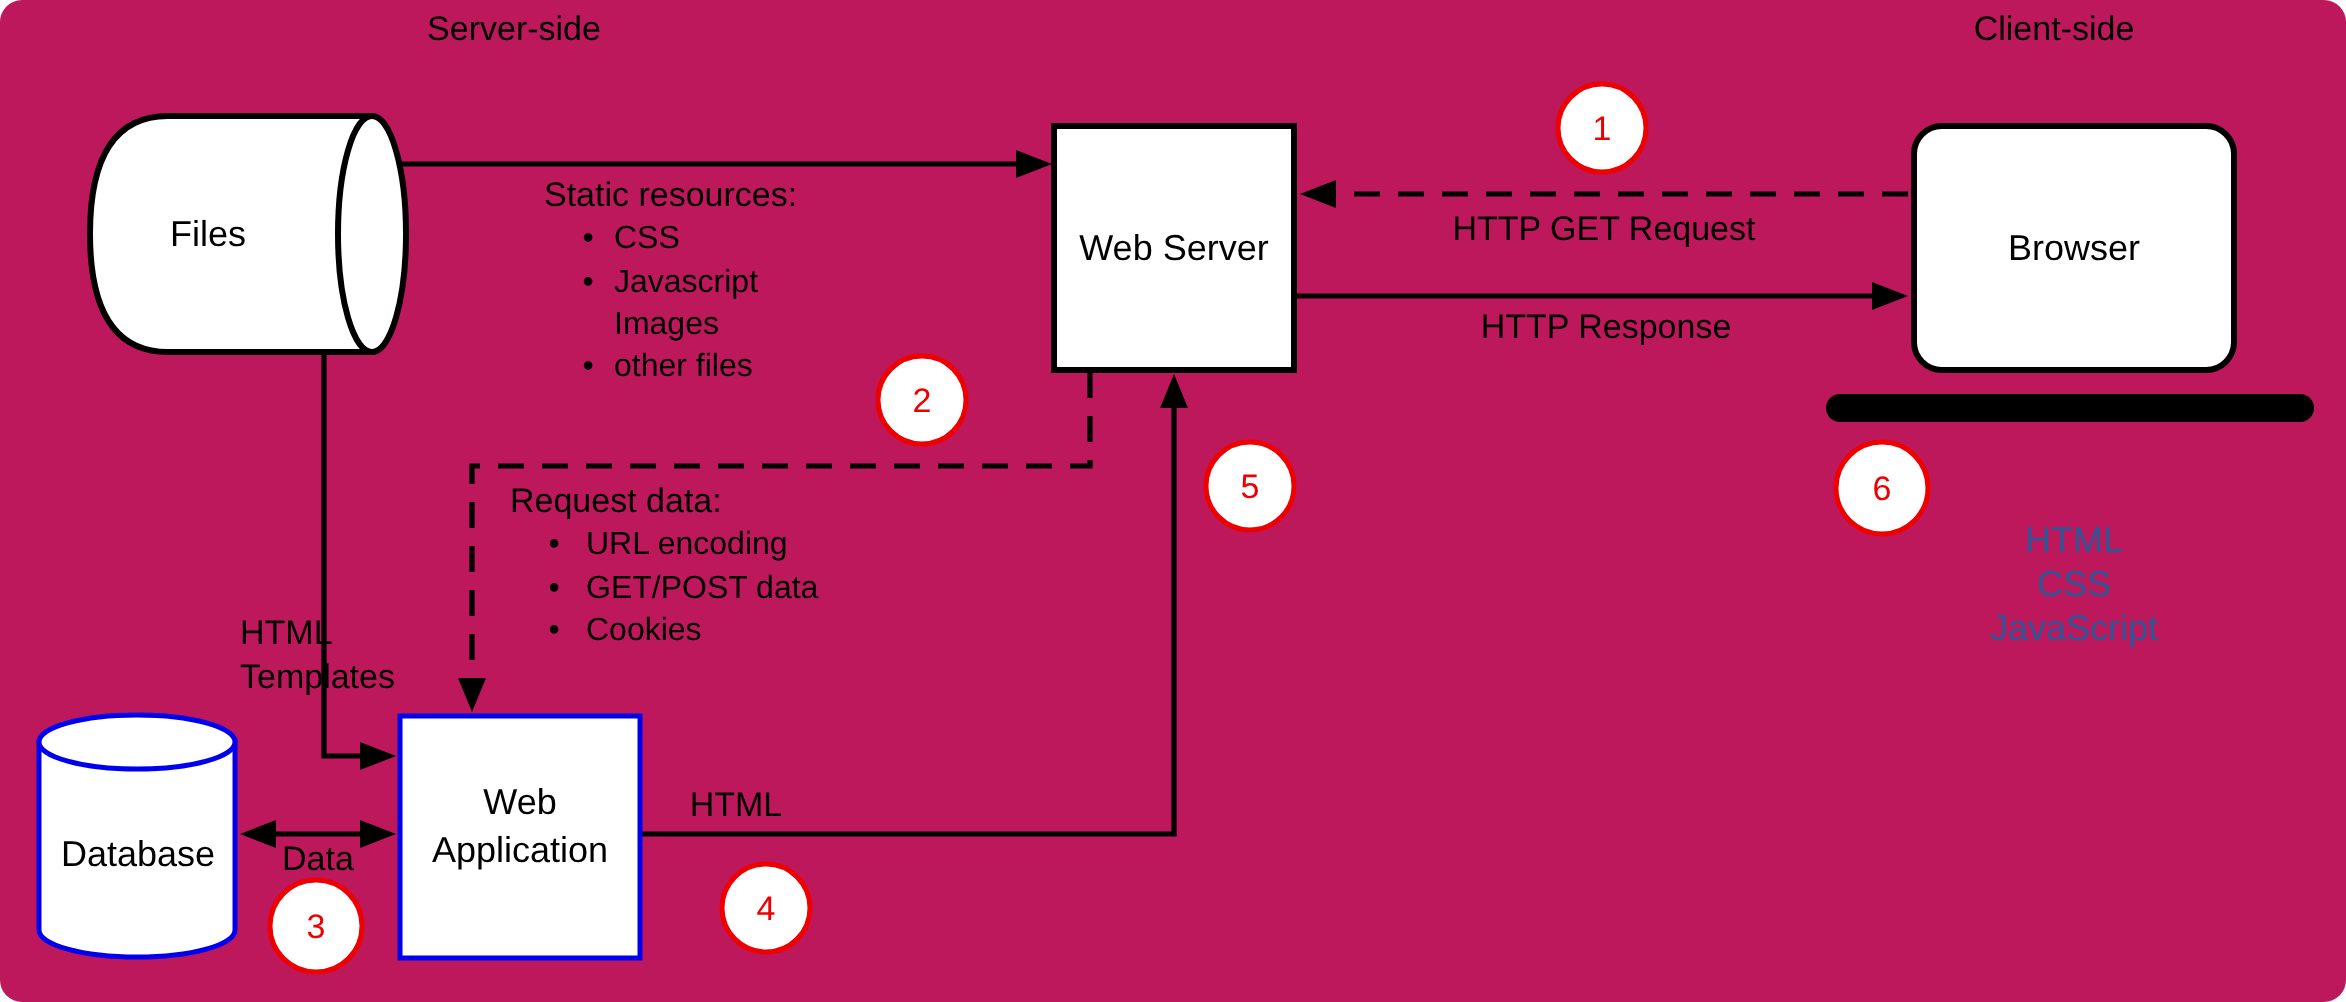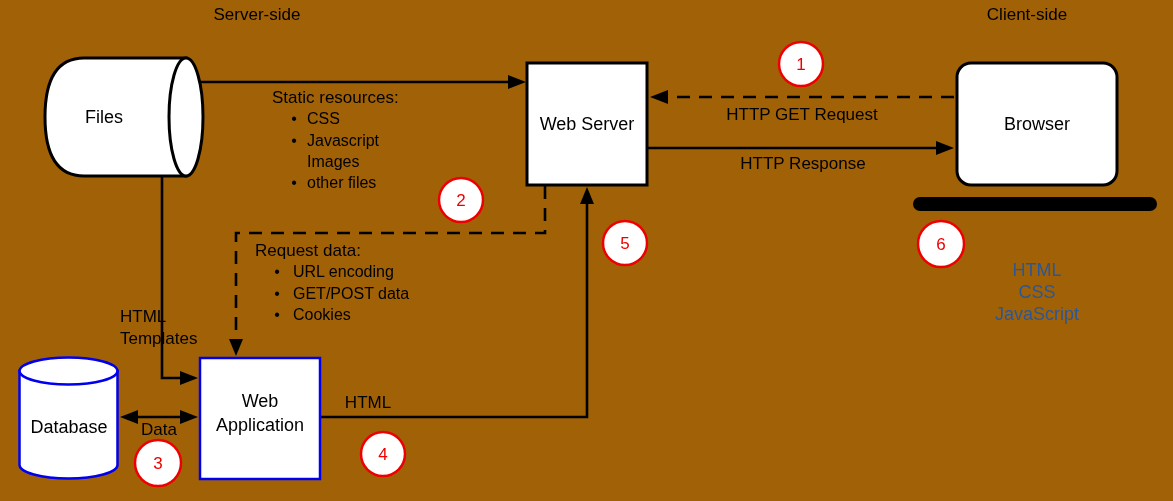--- a/index.html
+++ b/index.html
@@ -1,18 +1,18 @@
 <!DOCTYPE html>
 <html><head>
 <meta charset="utf-8">
 <style>
   html,body{margin:0;padding:0;background:#ffffff;}
   .stage{
-    position:relative;width:1173px;height:501px;background:#a16207;
-    font-family:"Liberation Sans","DejaVu Sans",sans-serif;overflow:hidden;
+    position:relative;width:1173px;height:501px;background:#be185d;
+    font-family:"Liberation Sans","DejaVu Sans",sans-serif;overflow:hidden;border-radius:11px;
   }
   svg{display:block;}
   svg text{font-family:"Liberation Sans","DejaVu Sans",sans-serif;}
   .ln{fill:none;stroke:#000000;stroke-width:2.6;}
   .dash{stroke-dasharray:13 9;}
   .ah{fill:#000000;stroke:none;}
   .node{fill:#ffffff;stroke:#000000;stroke-width:3;}
   .node-b{fill:#ffffff;stroke-width:2.5;} 
   .t{font-size:17px;fill:#000000;}
   .tn{font-size:18px;fill:#000000;}

